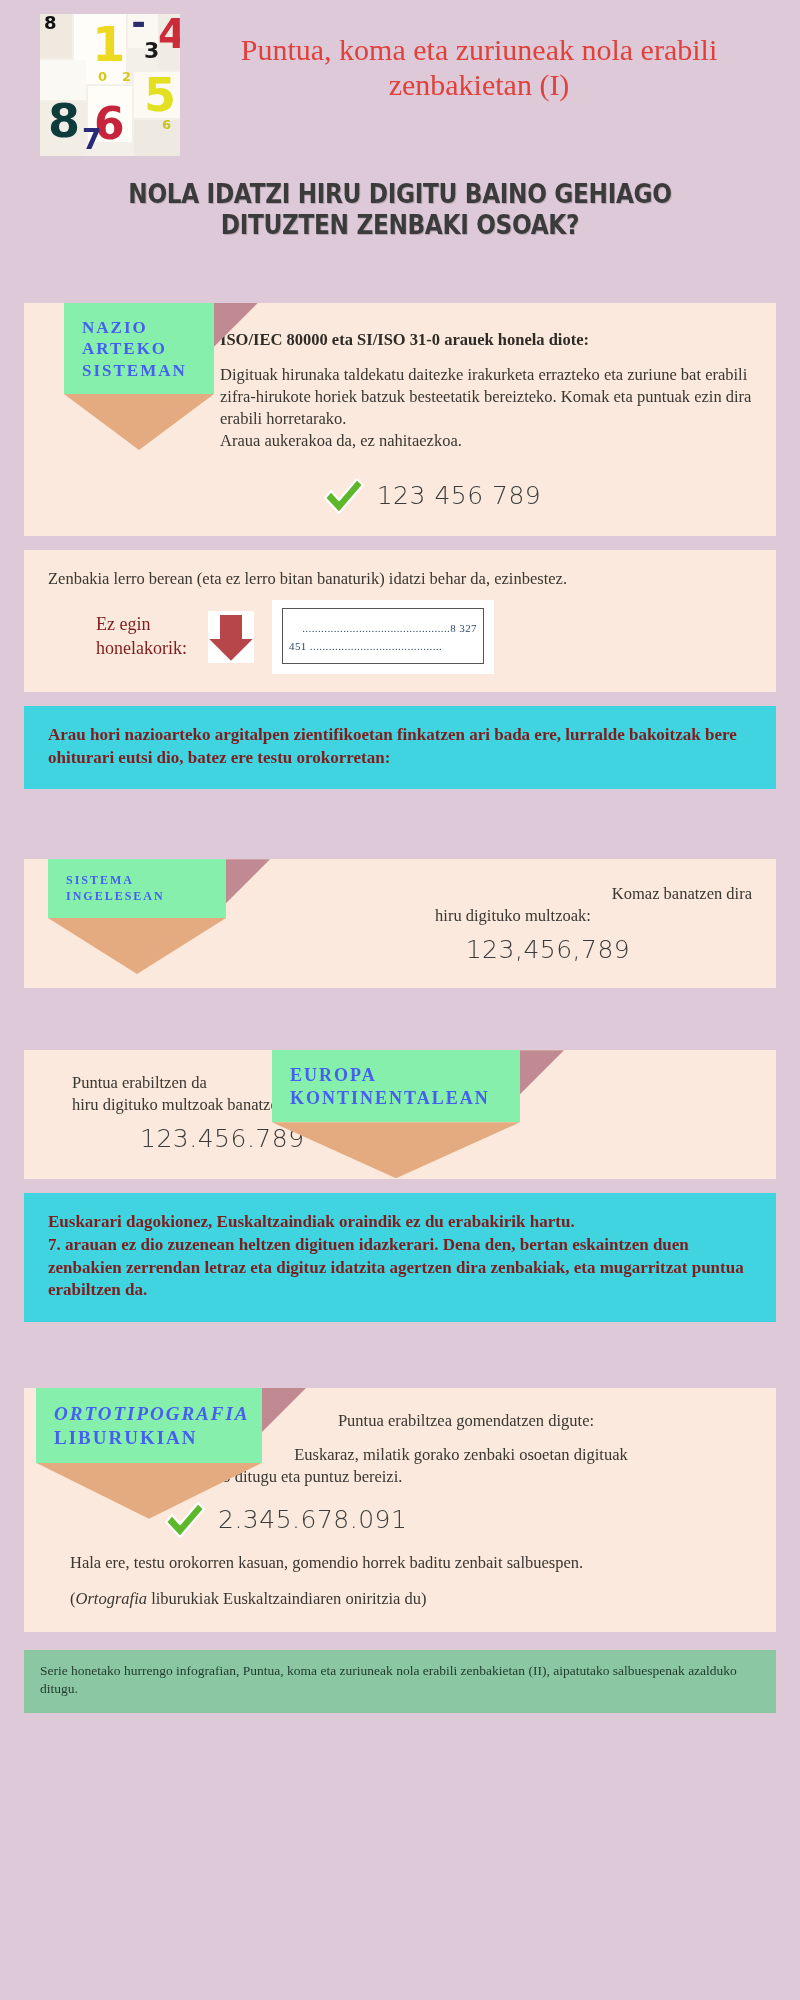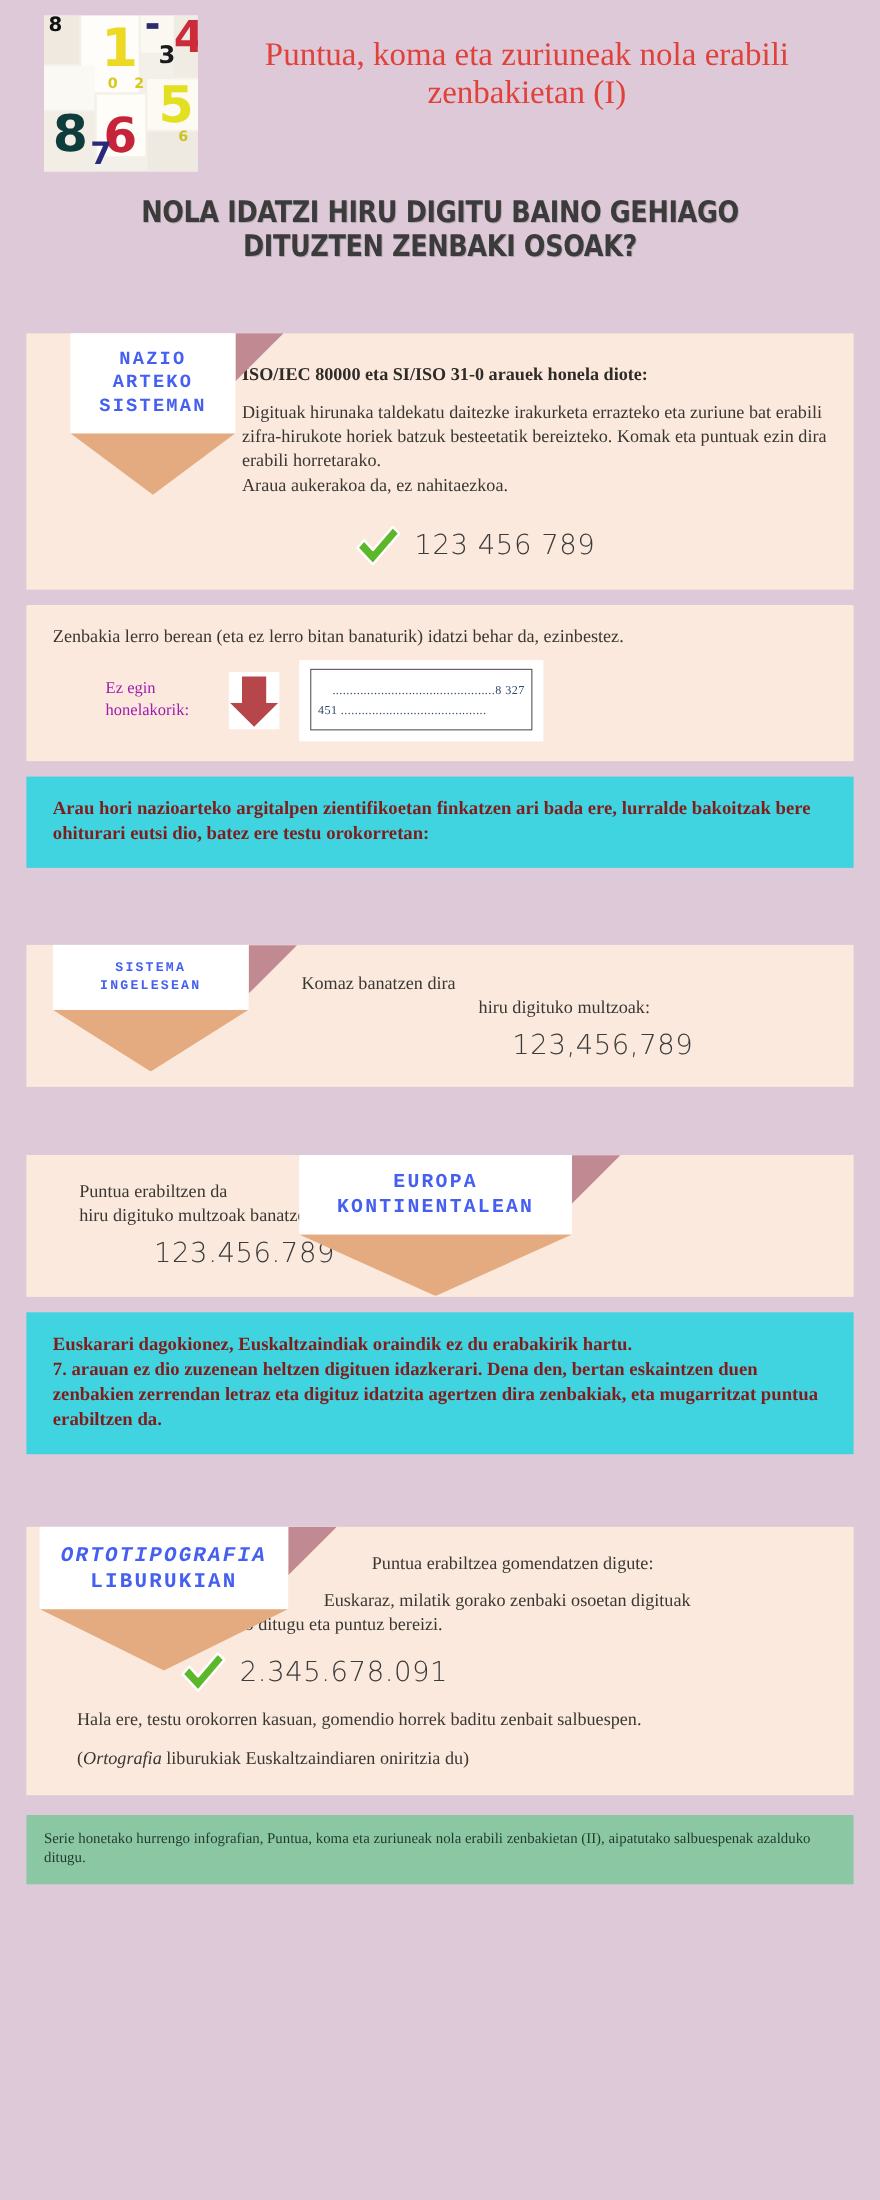--- a/index.html
+++ b/index.html
@@ -82,26 +82,26 @@
   .spacer { height: 14px; }
 
   
   .banner-wrap {
     position: absolute;
     top: 0;
     z-index: 5;
   }
   .banner {
     position: relative;
-    background: #ffffff;
+    background: #86efac;
     color: #4560f0;
-    font-family: Liberation Mono, monospace;
+    font-family: Liberation Serif, serif;
     font-weight: bold;
     letter-spacing: 2px;
-    text-align: center;
+    text-align: left;
     padding: 14px 18px 12px 18px;
     box-sizing: border-box;
     line-height: 1.28;
     font-size: 18px;
   }
   .banner::after {
     content: "";
     position: absolute;
     left: 0;
     right: 0;
@@ -165,22 +165,22 @@
   }
 
   
   .dont-row {
     display: flex;
     align-items: center;
     margin-top: 10px;
   }
   .dont-label {
     font-family: "Liberation Serif", serif;
-    font-size: 15px;
-    color: #a21caf;
+    font-size: 18px;
+    color: #7f1d1d;
     line-height: 1.3;
     width: 160px;
     padding-left: 48px;
     box-sizing: border-box;
   }
   .arrow-down {
     width: 46px;
     height: 52px;
     flex: 0 0 46px;
     background: #ffffff;
@@ -306,21 +306,21 @@
   <div style="height:26px"></div>
   <div style="position:relative;">
     <div class="banner-wrap" style="left:48px; top:0; width:178px;">
       <div class="banner" style="font-size:12px; padding-bottom:14px;">
         <div>SISTEMA</div>
         <div>INGELESEAN</div>
         <div class="banner-fold"></div>
       </div>
     </div>
     <div class="panel" style="margin-top:44px; padding:24px 24px 24px 220px; min-height:104px;">
-      <div class="body-text" style="text-align:left; padding-left:30px;">Komaz banatzen dira</div>
+      <div class="body-text" style="text-align:right; padding-left:30px;">Komaz banatzen dira</div>
       <div class="body-text" style="text-align:center; padding-left:30px;">hiru digituko multzoak:</div>
       <div class="bignum" style="text-align:center; padding-left:100px; margin-top:8px;">123,456,789</div>
     </div>
   </div>
 
   <div style="height:20px"></div>
   <div style="position:relative;">
     <div class="banner-wrap" style="left:272px; top:0; width:248px;">
       <div class="banner" style="font-size:18px; padding-top:14px; padding-bottom:12px;">
         <div>EUROPA</div>

